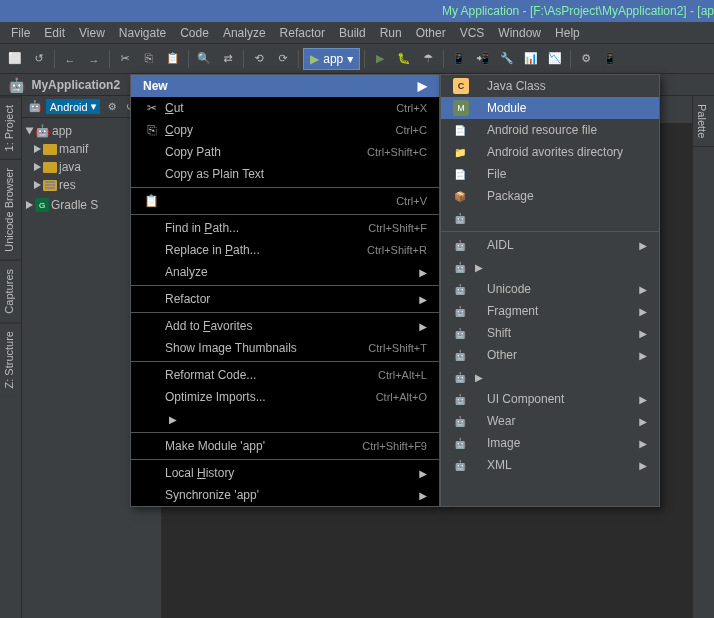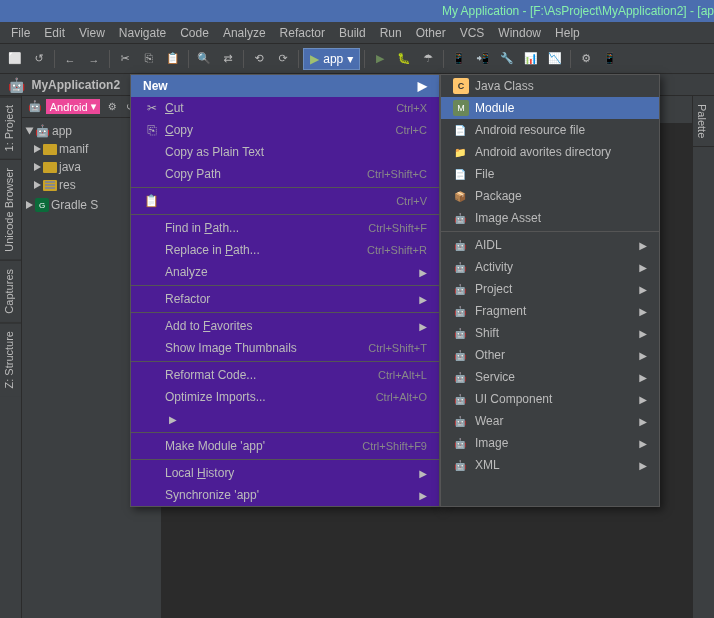--- a/index.html
+++ b/index.html
@@ -122,21 +122,21 @@
       padding: 3px 6px;
       font-size: 11px;
       color: #bbbbbb;
       border-bottom: 1px solid #2b2b2b;
       display: flex;
       align-items: center;
       gap: 4px;
       height: 22px;
     }
     .panel-header .android-dropdown {
-      background: #ec4899;
+      background: #0369a1;
       color: #fff;
       border: none;
       font-size: 11px;
       padding: 1px 4px;
       cursor: pointer;
       display: flex;
       align-items: center;
       gap: 3px;
     }
 
@@ -172,21 +172,21 @@
     .context-menu-layer {
       position: absolute;
       top: 74px;
       left: 130px;
       z-index: 100;
       display: flex;
       flex-direction: row;
     }
 
     .context-menu {
-      background: #4c1d95;
+      background: #000000;
       border: 1px solid #555;
       box-shadow: 3px 3px 8px rgba(0,0,0,0.5);
       min-width: 310px;
     }
     .ctx-item {
       display: flex;
       align-items: center;
       padding: 3px 12px;
       cursor: pointer;
       height: 22px;
@@ -290,21 +290,21 @@
     
     .submenu-item {
       display: flex;
       align-items: center;
       padding: 3px 12px;
       cursor: pointer;
       height: 22px;
       gap: 6px;
     }
     .submenu-item.highlighted { background: #4b6eaf; color: #fff; }
-    .submenu-item .label { flex: 1; }
+    .submenu-item .label { flex: 1; margin-left: 12px; }
     .submenu-item .arrow { font-size: 10px; }
   </style>
 </head>
 <body>
 
 <div class="title-bar">
   <span>My Application - [F:\AsProject\MyApplication2] - [ap</span>
 </div>
 
 <div class="menu-bar">
@@ -460,27 +460,27 @@
       <span class="label"><u>C</u>ut</span>
       <span class="shortcut-text">Ctrl+X</span>
     </div>
     <div class="ctx-item">
       <span class="icon-area">⎘</span>
       <span class="label"><u>C</u>opy</span>
       <span class="shortcut-text">Ctrl+C</span>
     </div>
     <div class="ctx-item">
       <span class="icon-area"></span>
+      <span class="label">Copy Path</span>
+      <span class="shortcut-text">Ctrl+Shift+C</span>
+    </div>
+    <div class="ctx-item">
+      <span class="icon-area"></span>
       <span class="label">Copy as Plain Text</span>
       <span class="shortcut-text"></span>
-    </div>
-    <div class="ctx-item">
-      <span class="icon-area"></span>
-      <span class="label">Copy Path</span>
-      <span class="shortcut-text">Ctrl+Shift+C</span>
     </div>
 
     <div class="ctx-separator"></div>
 
     <div class="ctx-item">
       <span class="icon-area">📋</span>
       <span class="shortcut-text">Ctrl+V</span>
     </div>
 
     <div class="ctx-separator"></div>
@@ -589,39 +589,37 @@
       <span class="label">File</span>
     </div>
 
     <div class="submenu-item">
       <span style="width:16px;height:16px;display:inline-flex;align-items:center;justify-content:center;font-size:10px;flex-shrink:0;">📦</span>
       <span class="label">Package</span>
     </div>
 
     <div class="submenu-item">
       <span style="width:16px;height:16px;color:#6a8759;display:inline-flex;align-items:center;justify-content:center;font-size:10px;flex-shrink:0;">🤖</span>
-      <span class="label">Image Asset</span>
     </div>
     <div style="height:1px;background:#555;margin:2px 0;"></div>
 
     <div class="submenu-item">
       <span style="width:16px;height:16px;color:#6a8759;display:inline-flex;align-items:center;justify-content:center;font-size:10px;flex-shrink:0;">🤖</span>
       <span class="label">AIDL</span>
       <span class="arrow">▶</span>
     </div>
 
     <div class="submenu-item">
       <span style="width:16px;height:16px;color:#6a8759;display:inline-flex;align-items:center;justify-content:center;font-size:10px;flex-shrink:0;">🤖</span>
-      <span class="label">Activity</span>
-      <span class="arrow">▶</span>
-    </div>
-
-    <div class="submenu-item">
-      <span style="width:16px;height:16px;color:#6a8759;display:inline-flex;align-items:center;justify-content:center;font-size:10px;flex-shrink:0;">🤖</span>
-      <span class="label">Project</span>
+      <span class="arrow">▶</span>
+    </div>
+
+    <div class="submenu-item">
+      <span style="width:16px;height:16px;color:#6a8759;display:inline-flex;align-items:center;justify-content:center;font-size:10px;flex-shrink:0;">🤖</span>
+      <span class="label">Unicode</span>
       <span class="arrow">▶</span>
     </div>
 
     <div class="submenu-item">
       <span style="width:16px;height:16px;color:#6a8759;display:inline-flex;align-items:center;justify-content:center;font-size:10px;flex-shrink:0;">🤖</span>
       <span class="label">Fragment</span>
       <span class="arrow">▶</span>
     </div>
 
     <div class="submenu-item">
@@ -631,21 +629,20 @@
     </div>
 
     <div class="submenu-item">
       <span style="width:16px;height:16px;color:#6a8759;display:inline-flex;align-items:center;justify-content:center;font-size:10px;flex-shrink:0;">🤖</span>
       <span class="label">Other</span>
       <span class="arrow">▶</span>
     </div>
 
     <div class="submenu-item">
       <span style="width:16px;height:16px;color:#6a8759;display:inline-flex;align-items:center;justify-content:center;font-size:10px;flex-shrink:0;">🤖</span>
-      <span class="label">Service</span>
       <span class="arrow">▶</span>
     </div>
 
     <div class="submenu-item">
       <span style="width:16px;height:16px;color:#6a8759;display:inline-flex;align-items:center;justify-content:center;font-size:10px;flex-shrink:0;">🤖</span>
       <span class="label">UI Component</span>
       <span class="arrow">▶</span>
     </div>
 
     <div class="submenu-item">

